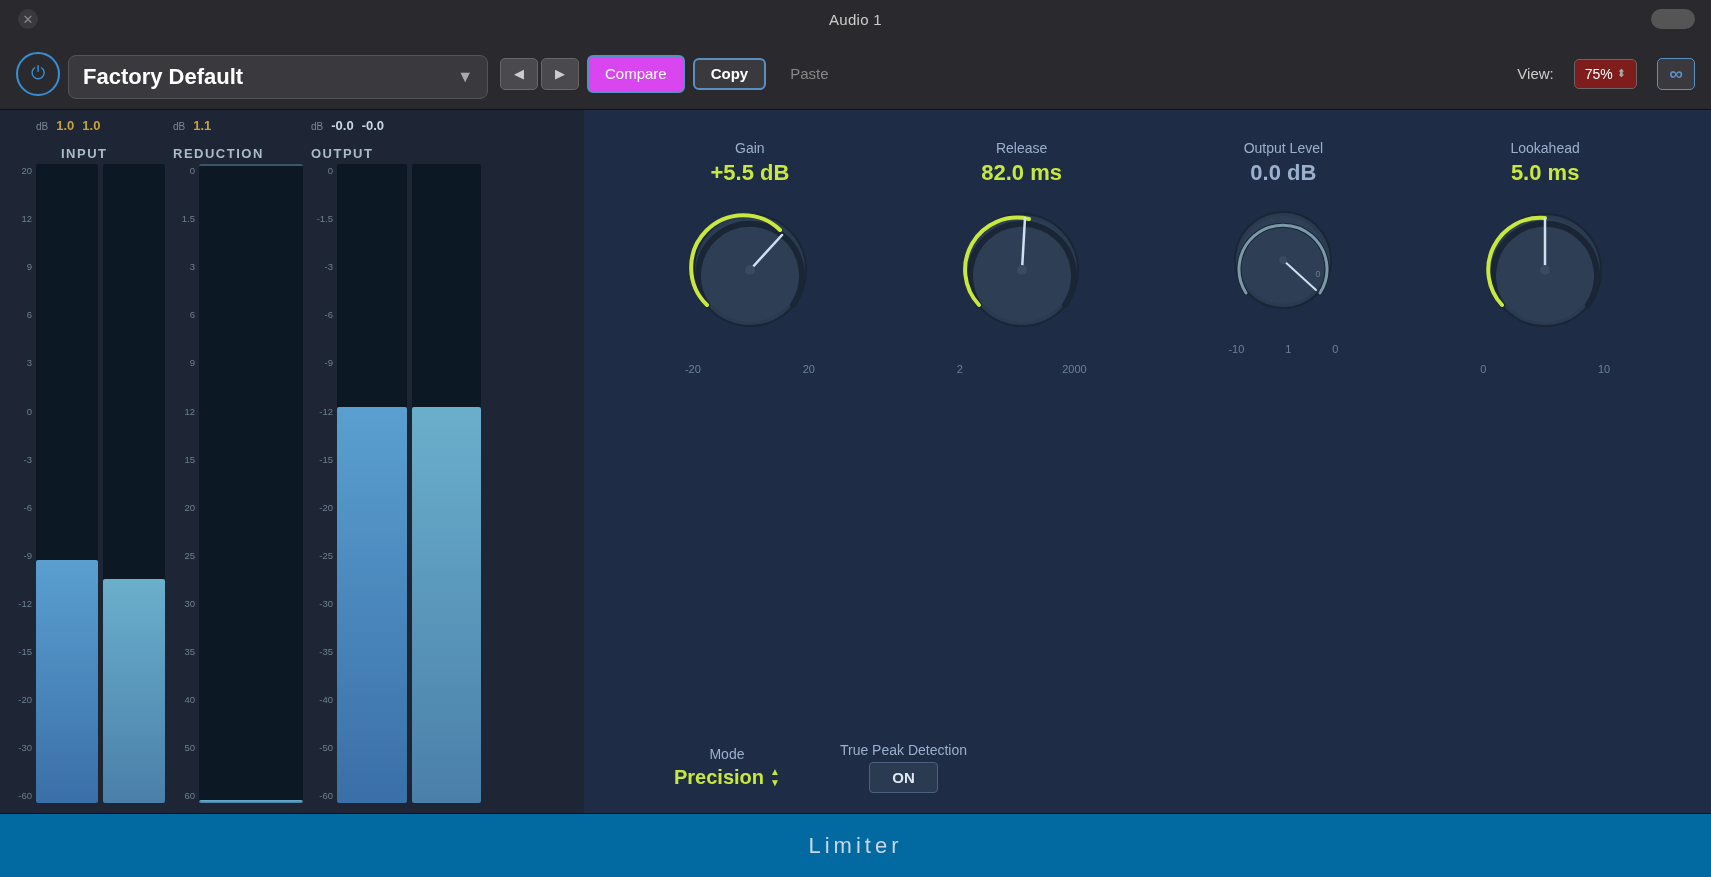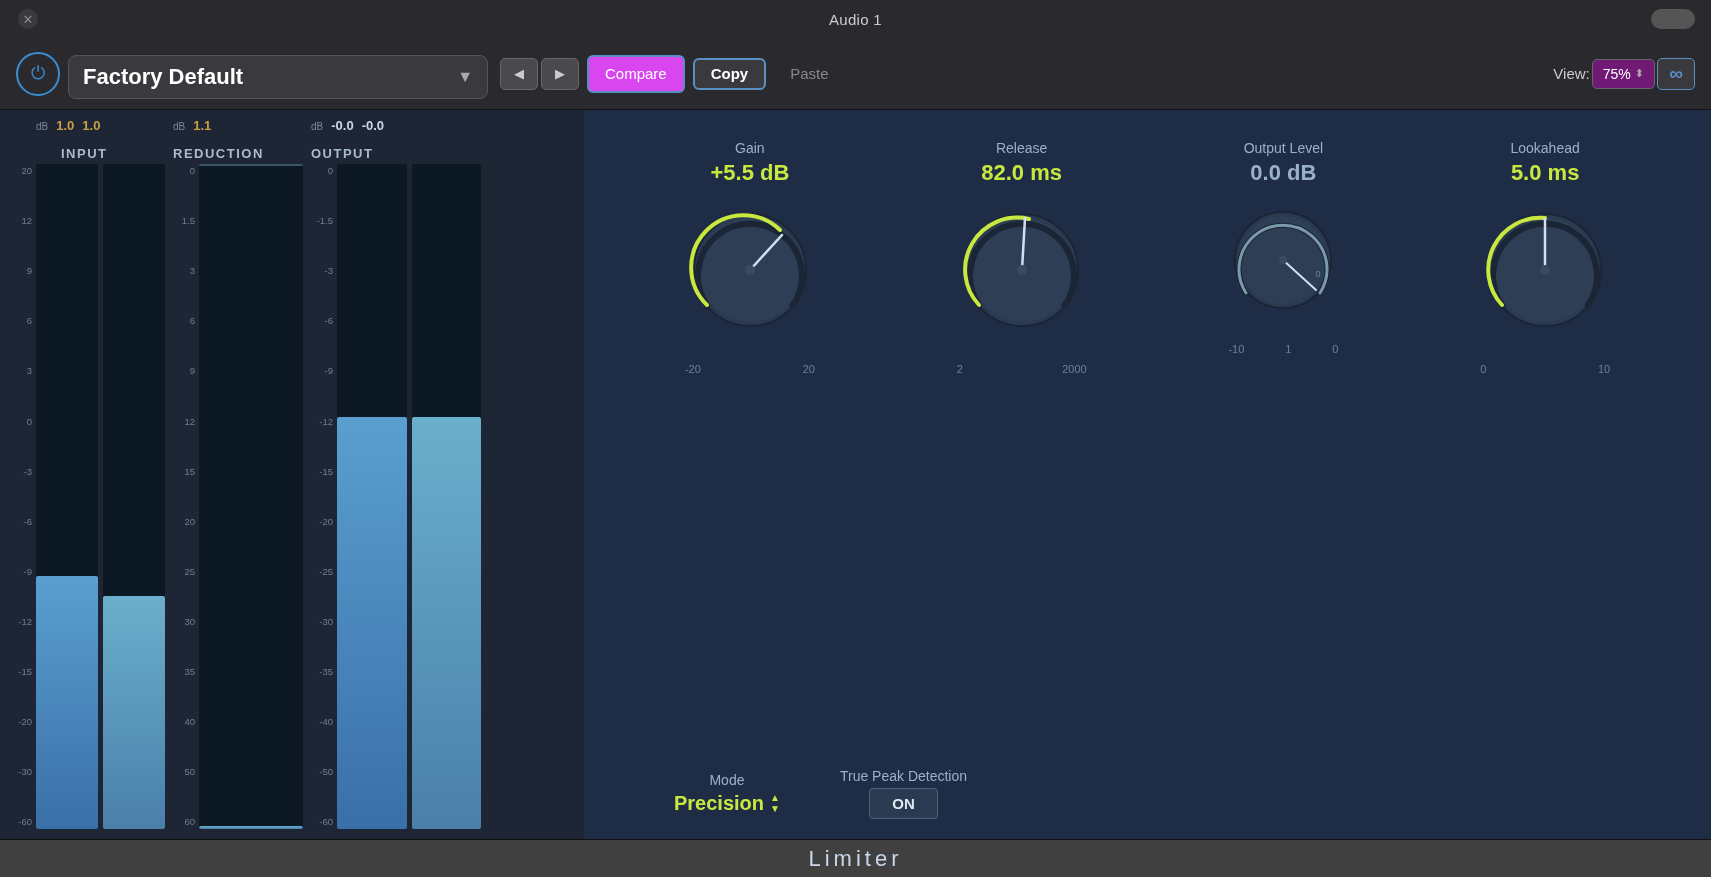--- a/index.html
+++ b/index.html
@@ -171,33 +171,33 @@
       align-items: center;
       cursor: pointer;
       color: #888;
       font-size: 15px;
     }
 
     .toolbar-right {
       margin-left: auto;
       display: flex;
       align-items: center;
-      gap: 2px;
+      gap: 20px;
       text-align: right;
     }
 
     .view-label {
       color: #ccc;
       font-size: 15px;
     }
 
     .view-select {
       height: 30px;
       padding: 0 10px;
-      background: #701a75;
+      background: #7f1d1d;
       border: 1px solid #666;
       border-radius: 5px;
       color: #fff;
       font-size: 14px;
       display: flex;
       align-items: center;
       gap: 4px;
       cursor: pointer;
     }
 
@@ -345,22 +345,22 @@
       border: 1.5px solid #4a6080;
       border-radius: 4px;
       color: #e0e8f0;
       font-size: 15px;
       font-weight: 600;
       cursor: pointer;
     }
 
     
     .footer {
-      height: 38px;
-      background: #404040;
+      height: 64px;
+      background: #0369a1;
       display: flex;
       align-items: center;
       justify-content: center;
       border-top: 1px solid #111;
     }
 
     .footer-title {
       color: #c8d8e8;
       font-size: 22px;
       font-weight: 300;

